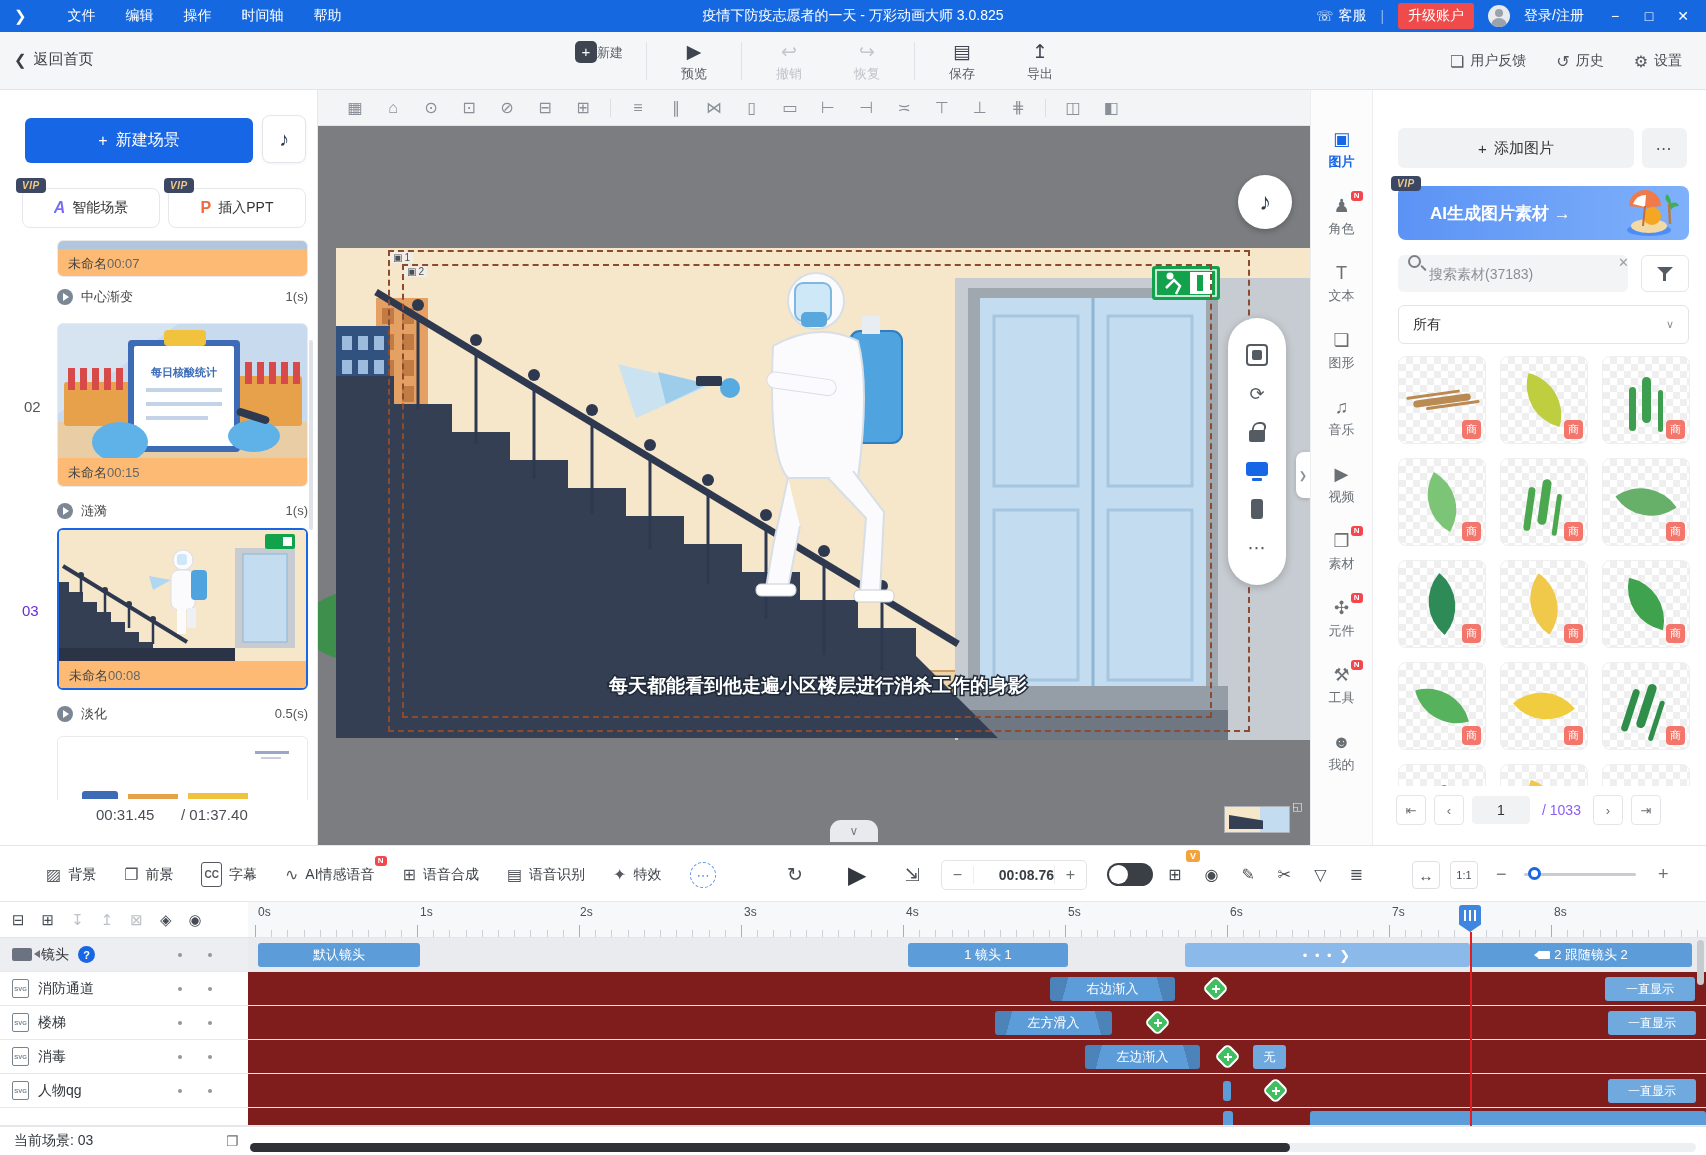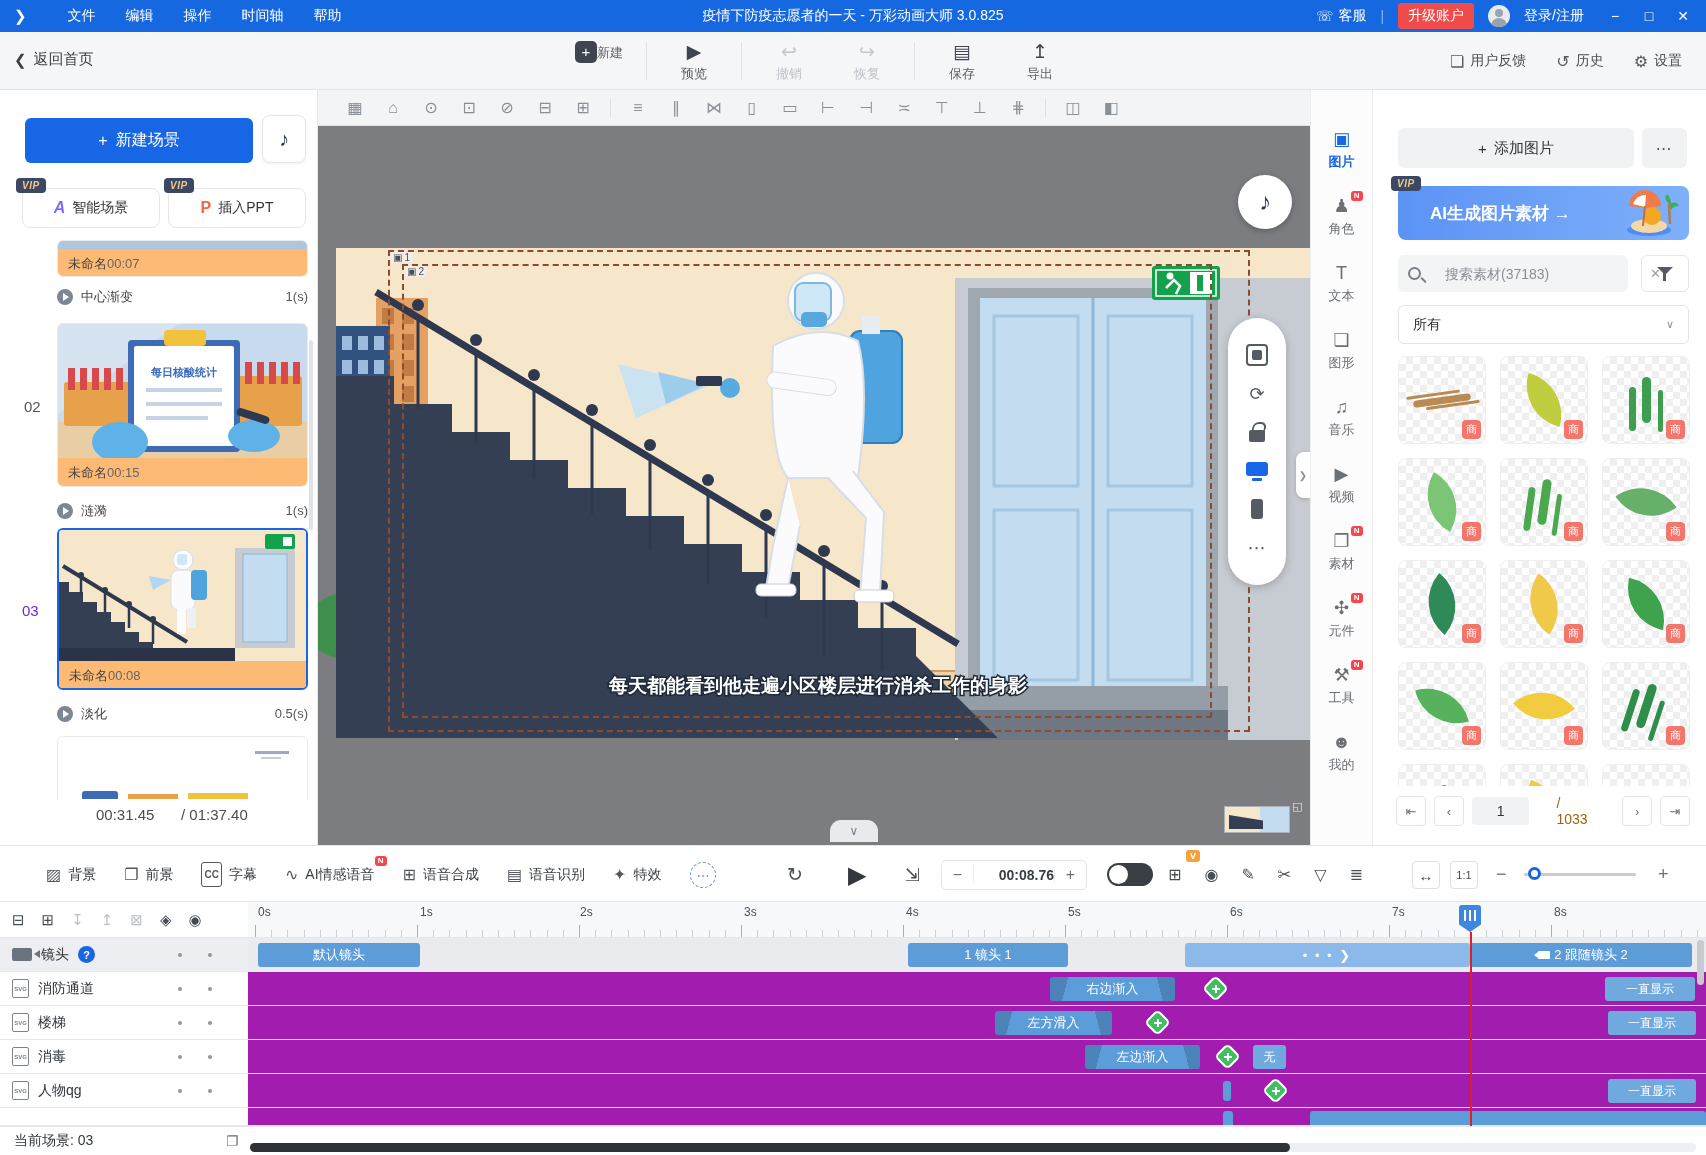--- a/index.html
+++ b/index.html
@@ -88,21 +88,21 @@
 .rtab .g{font-size:18px;color:#6B7075}
 .rtab.active,.rtab.active .g{color:#1766E5;font-weight:bold}
 .rtab .nb{position:absolute;top:8px;right:10px;background:#F5464E;color:#fff;font-size:8px;font-weight:bold;border-radius:3px;padding:1px 3px;line-height:1}
 
 #assets{position:absolute;left:1372px;top:0;width:334px;height:755px;background:#fff;border-left:1px solid #ECEDEF}
 .btn-add{position:absolute;left:25px;top:38px;width:236px;height:40px;background:#F1F2F4;border-radius:6px;display:flex;align-items:center;justify-content:center;gap:7px;font-size:15px;color:#333}
 .btn-more{position:absolute;left:269px;top:38px;width:45px;height:40px;background:#F1F2F4;border-radius:6px;display:flex;align-items:center;justify-content:center;font-size:16px;color:#555;letter-spacing:2px}
 .ai-banner{position:absolute;left:25px;top:96px;width:291px;height:54px;border-radius:8px;background:linear-gradient(90deg,#5B93F5,#7FB0FA);display:flex;align-items:center;color:#fff;font-size:17px;font-weight:bold;padding-left:32px;overflow:hidden}
 .ai-banner svg{position:absolute;right:8px;top:4px}
 .vipbadge.ai{left:18px;top:86px}
-.searchbox{position:absolute;left:25px;top:165px;width:230px;height:37px;background:#F3F4F6;border-radius:6px;display:flex;align-items:center;padding:0 10px;gap:24px}
+.searchbox{position:absolute;left:25px;top:165px;width:230px;height:37px;background:#F3F4F6;border-radius:6px;display:flex;padding:0 10px;gap:8px}
 .searchbox input{border:0;background:transparent;outline:none;flex:1;font-size:14px;color:#333;font-family:inherit}
 .searchbox input::placeholder{color:#8A8F96}
 .mag{width:13px;height:13px;border:2px solid #7A8087;border-radius:50%;position:relative;flex:none}
 .mag::after{content:"";position:absolute;left:10px;top:10px;width:7px;height:2px;background:#7A8087;transform:rotate(45deg);border-radius:1px}
 .sclear{color:#9AA0A6;font-size:13px}
 .btn-filter{position:absolute;left:268px;top:165px;width:48px;height:37px;border:1px solid #E4E6EA;border-radius:6px;display:flex;align-items:center;justify-content:center}
 .funnel{width:16px;height:14px;position:relative}
 .funnel::before{content:"";position:absolute;left:0;top:0;border-left:8px solid transparent;border-right:8px solid transparent;border-top:8px solid #555B63}
 .funnel::after{content:"";position:absolute;left:6px;top:6px;width:3px;height:8px;background:#555B63}
 .ddl{position:absolute;left:25px;top:215px;width:291px;height:39px;border:1px solid #E2E4E8;border-radius:6px;display:flex;align-items:center;justify-content:space-between;padding:0 14px;font-size:14px;color:#333}
@@ -110,21 +110,21 @@
 .grid{position:absolute;left:25px;top:266px;width:292px;height:430px;overflow:hidden;display:grid;grid-template-columns:repeat(3,88px);gap:14px 14px}
 .cell{position:relative;width:88px;height:88px;border:1px solid #EFEFEF;border-radius:8px;overflow:hidden;display:flex;align-items:center;justify-content:center;background-color:#fff;background-image:linear-gradient(45deg,#EFEFEF 25%,transparent 25%,transparent 75%,#EFEFEF 75%),linear-gradient(45deg,#EFEFEF 25%,transparent 25%,transparent 75%,#EFEFEF 75%);background-size:14px 14px;background-position:0 0,7px 7px}
 .shape{flex:none}
 .shape.leaf{width:44px;height:44px;background:currentColor;border-radius:2% 98% 2% 98%}
 .shape.twig{width:58px;height:7px;background:currentColor;border-radius:4px;box-shadow:-8px -7px 0 -2px,10px 6px 0 -2px}
 .shape.blades{width:9px;height:46px;background:currentColor;border-radius:5px;box-shadow:-14px 9px 0 -1px,14px 11px 0 -2px}
 .combadge{position:absolute;right:4px;bottom:4px;width:19px;height:19px;background:#F2766B;color:#fff;border-radius:4px;font-size:11px;display:flex;align-items:center;justify-content:center}
 .pager{position:absolute;left:23px;top:705px;width:294px;display:flex;align-items:center;gap:8px}
 .pgbtn{width:30px;height:30px;border:1px solid #E3E5E9;border-radius:4px;background:#fff;display:flex;align-items:center;justify-content:center;color:#6B7075;font-size:13px}
 .pgbox{width:58px;height:28px;background:#F1F2F4;border-radius:4px;display:flex;align-items:center;justify-content:center;font-size:14px;color:#333}
-.pgtotal{font-size:14px;color:#a16207;margin:0 19px}
+.pgtotal{font-size:14px;color:#8b5cf6;margin:0 4px}
 
 #controls{position:absolute;left:0;top:845px;width:1706px;height:57px;background:#fff;border-top:1px solid #E5E7EA;border-bottom:1px solid #E5E7EA}
 .ctl-left{position:absolute;left:46px;top:0;height:57px;display:flex;align-items:center;gap:28px}
 .ctlb{display:flex;align-items:center;gap:7px;font-size:14px;color:#3A3F45;position:relative}
 .ctlb .g{font-size:16px;color:#55595F}
 .ctlb .g.boxed{font-size:10px;border:1.5px solid #55595F;border-radius:3px;padding:6px 2px;font-weight:bold}
 .ctlb .nb{position:absolute;top:-9px;right:-12px;background:#F5464E;color:#fff;font-size:8px;font-weight:bold;border-radius:3px;padding:1px 3px;line-height:1}
 .ctl-morec{width:26px;height:26px;border:1.5px dashed #5B8DEF;border-radius:50%;color:#5B8DEF;display:flex;align-items:center;justify-content:center;font-size:13px}
 .ctl-right .ic{position:absolute;top:0;height:57px;display:flex;align-items:center;color:#4A4F55}
 #ctl-replay{left:787px;font-size:19px}
@@ -157,21 +157,21 @@
 .trow2.row-active{background:#ECEEF1}
 .trow2 .tname{font-size:14px;color:#33383E}
 .ticon{flex:none;position:relative}
 .ticon-camera{width:20px;height:13px;background:#6B7280;border-radius:2px}
 .ticon-camera::after{content:"";position:absolute;left:20px;top:2px;border-left:6px solid #6B7280;border-top:4px solid transparent;border-bottom:4px solid transparent;transform:scaleX(-1);margin-left:2px}
 .ticon-svg{width:17px;height:19px;border:1.5px solid #7A828C;border-radius:2px;display:flex;align-items:center;justify-content:center}
 .ticon-svg span{font-size:6px;color:#7A828C;font-weight:bold}
 .helpb{width:17px;height:17px;border-radius:50%;background:#1766E5;color:#fff;font-size:11px;display:flex;align-items:center;justify-content:center;font-weight:bold}
 .tdot{position:absolute;width:4px;height:4px;border-radius:50%;background:#9097A0;top:15px}
 .tdot.d1{left:178px}.tdot.d2{left:208px}
-.lane{position:absolute;left:248px;width:1458px;height:34px;border-bottom:1px solid #E6E8EB;background:#a21caf;overflow:visible}
+.lane{position:absolute;left:248px;width:1458px;height:34px;border-bottom:1px solid #E6E8EB;background:#7f1d1d;overflow:visible}
 .lane.row-active{background:#E9EBEF}
 .clip{position:absolute;top:5px;height:24px;border-radius:3px;background:#5C9CD9;color:#fff;font-size:13px;display:flex;align-items:center;justify-content:center;gap:4px;overflow:hidden;white-space:nowrap}
 .clip.c-light{background:#8AB9EA;letter-spacing:2px}
 .clip.c-trans{background:linear-gradient(105deg,rgba(26,58,92,.25) 0 14%,transparent 14%),linear-gradient(255deg,rgba(26,58,92,.25) 0 14%,transparent 14%),#5C9CD9}
 .clip.c-stay{background:#6FA9DE;font-size:12px}
 .clip.c-bar{background:#5C9CD9}
 .clip.sliver{background:#5C9CD9;top:7px;height:20px}
 .clip-cam{display:inline-block;width:12px;height:8px;background:#fff;border-radius:1px;position:relative;flex:none;margin-left:4px}
 .clip-cam::after{content:"";position:absolute;right:12px;top:1px;border-right:4px solid #fff;border-top:3px solid transparent;border-bottom:3px solid transparent}
 .diamond{position:absolute;top:9px;width:15px;height:15px;background:#3FBF5F;border-radius:3px;transform:rotate(45deg);box-shadow:0 0 0 2px #fff}

